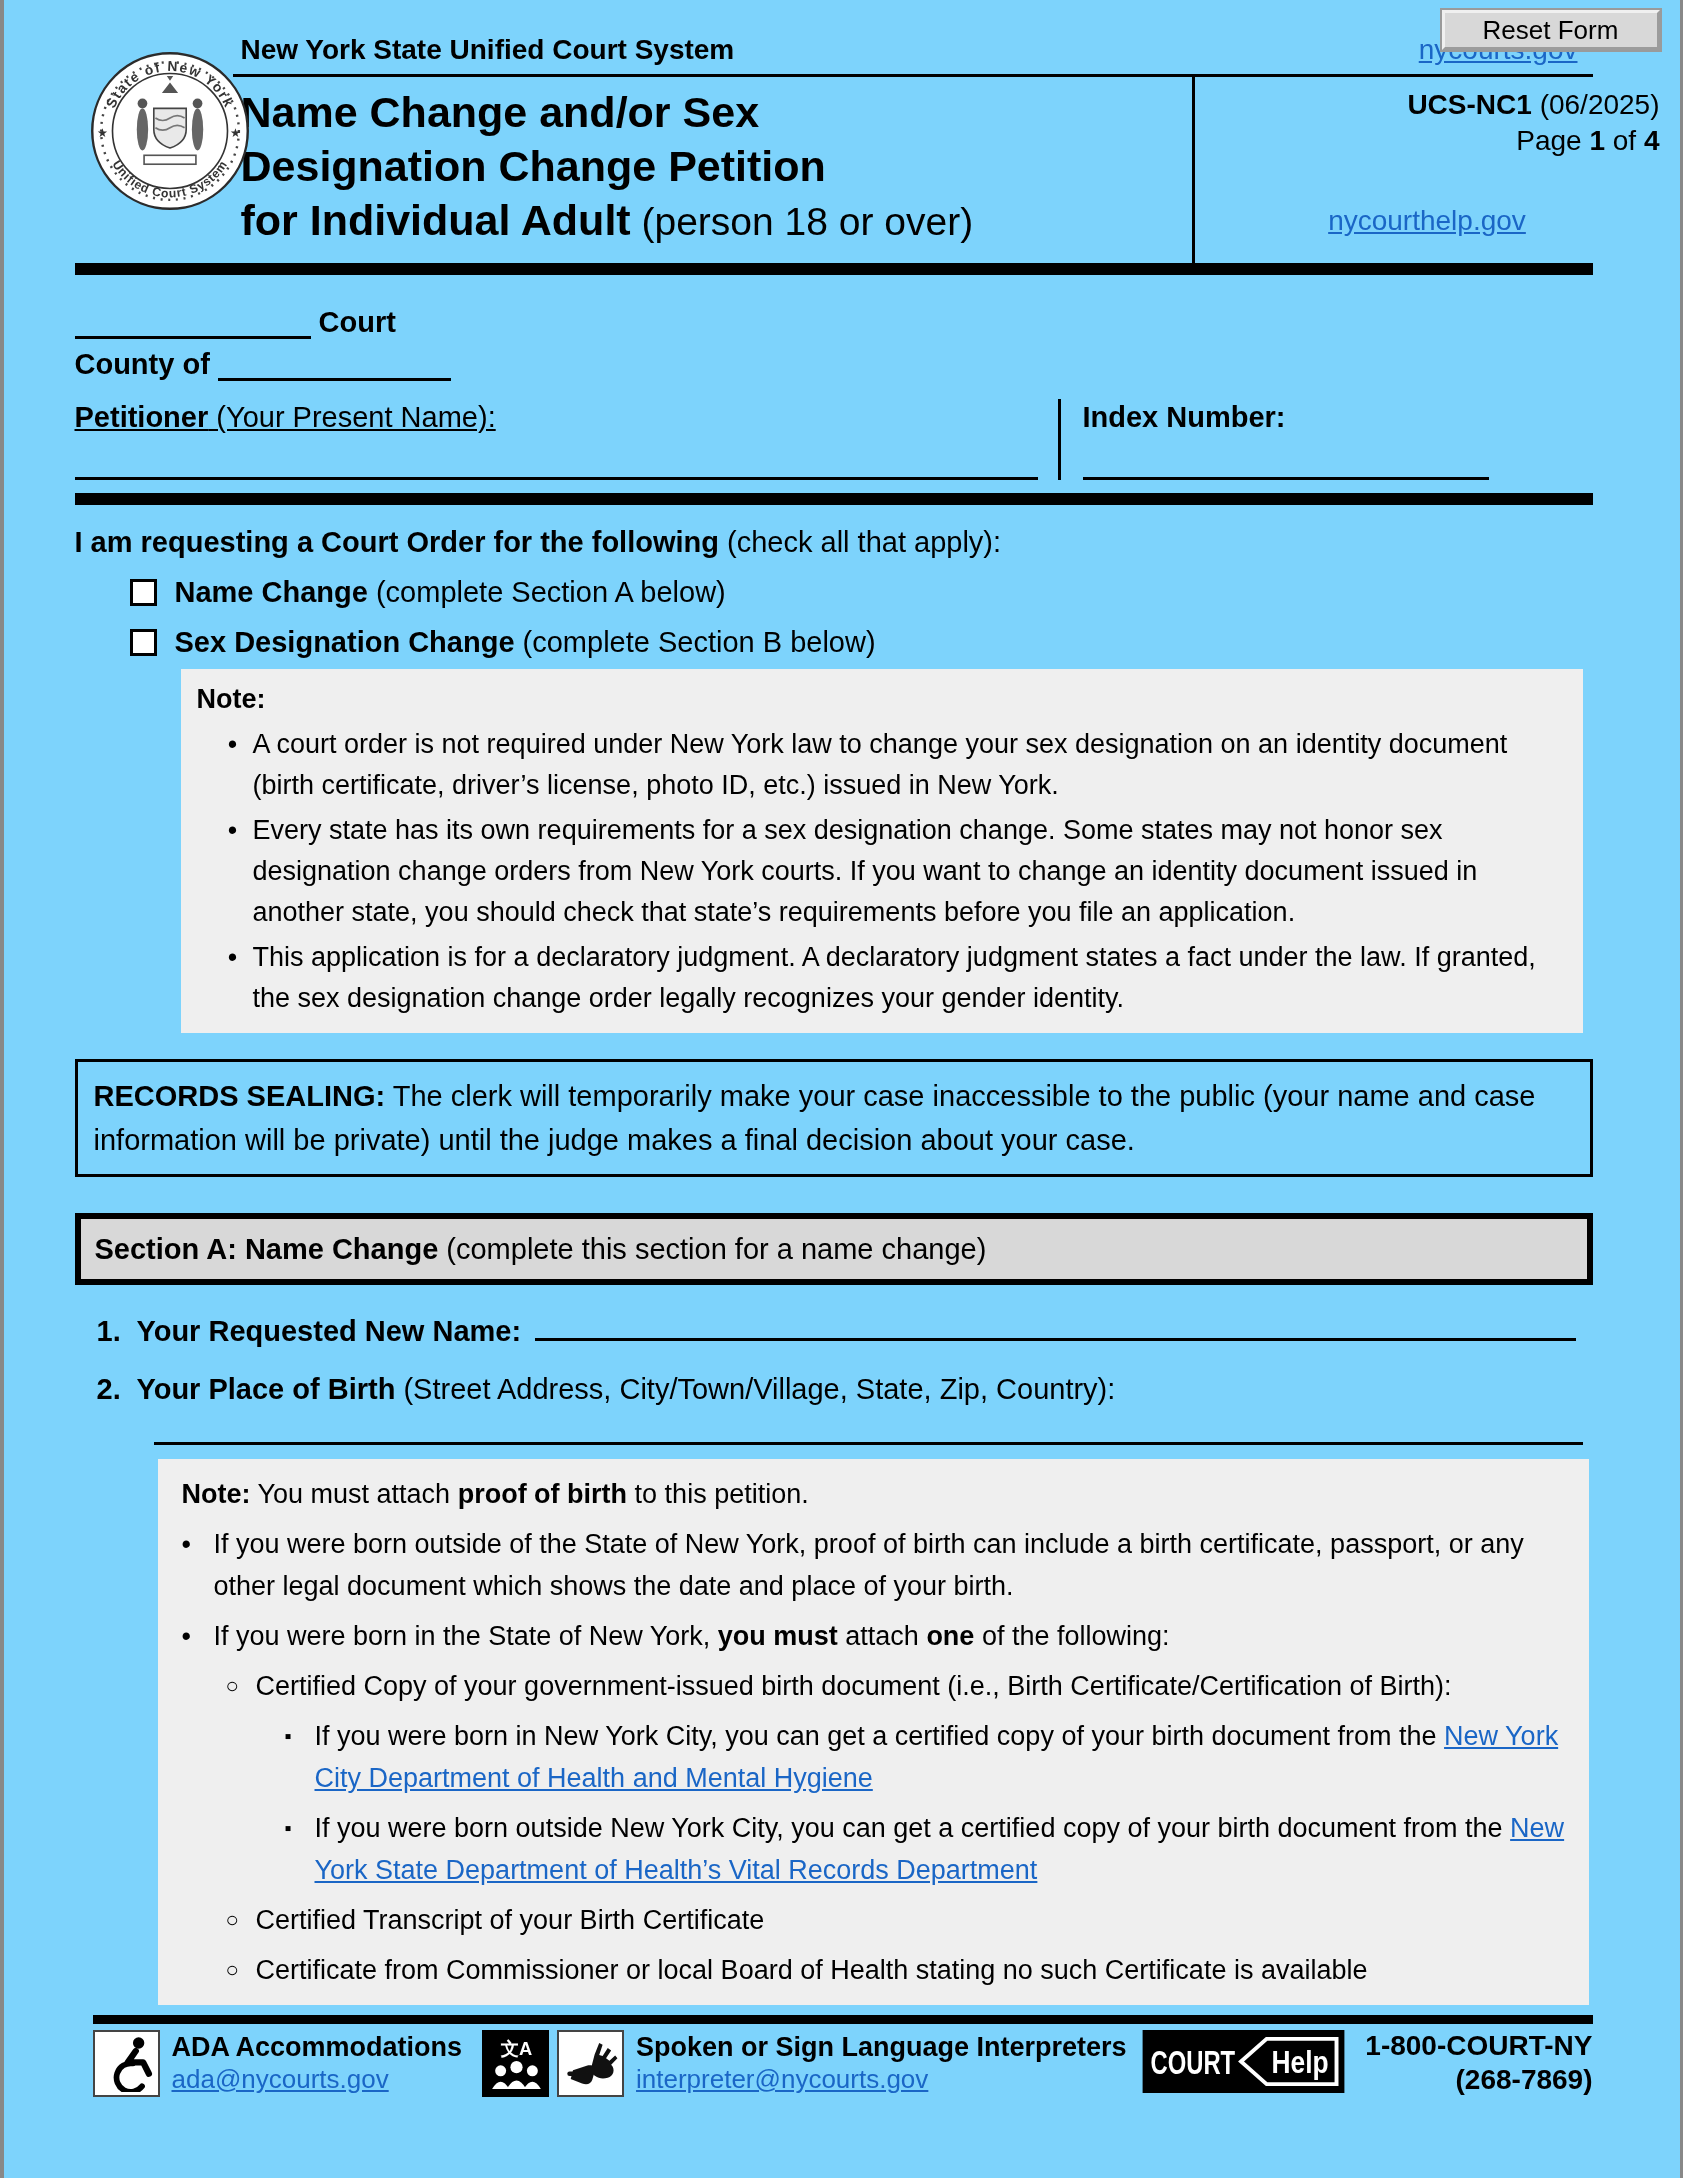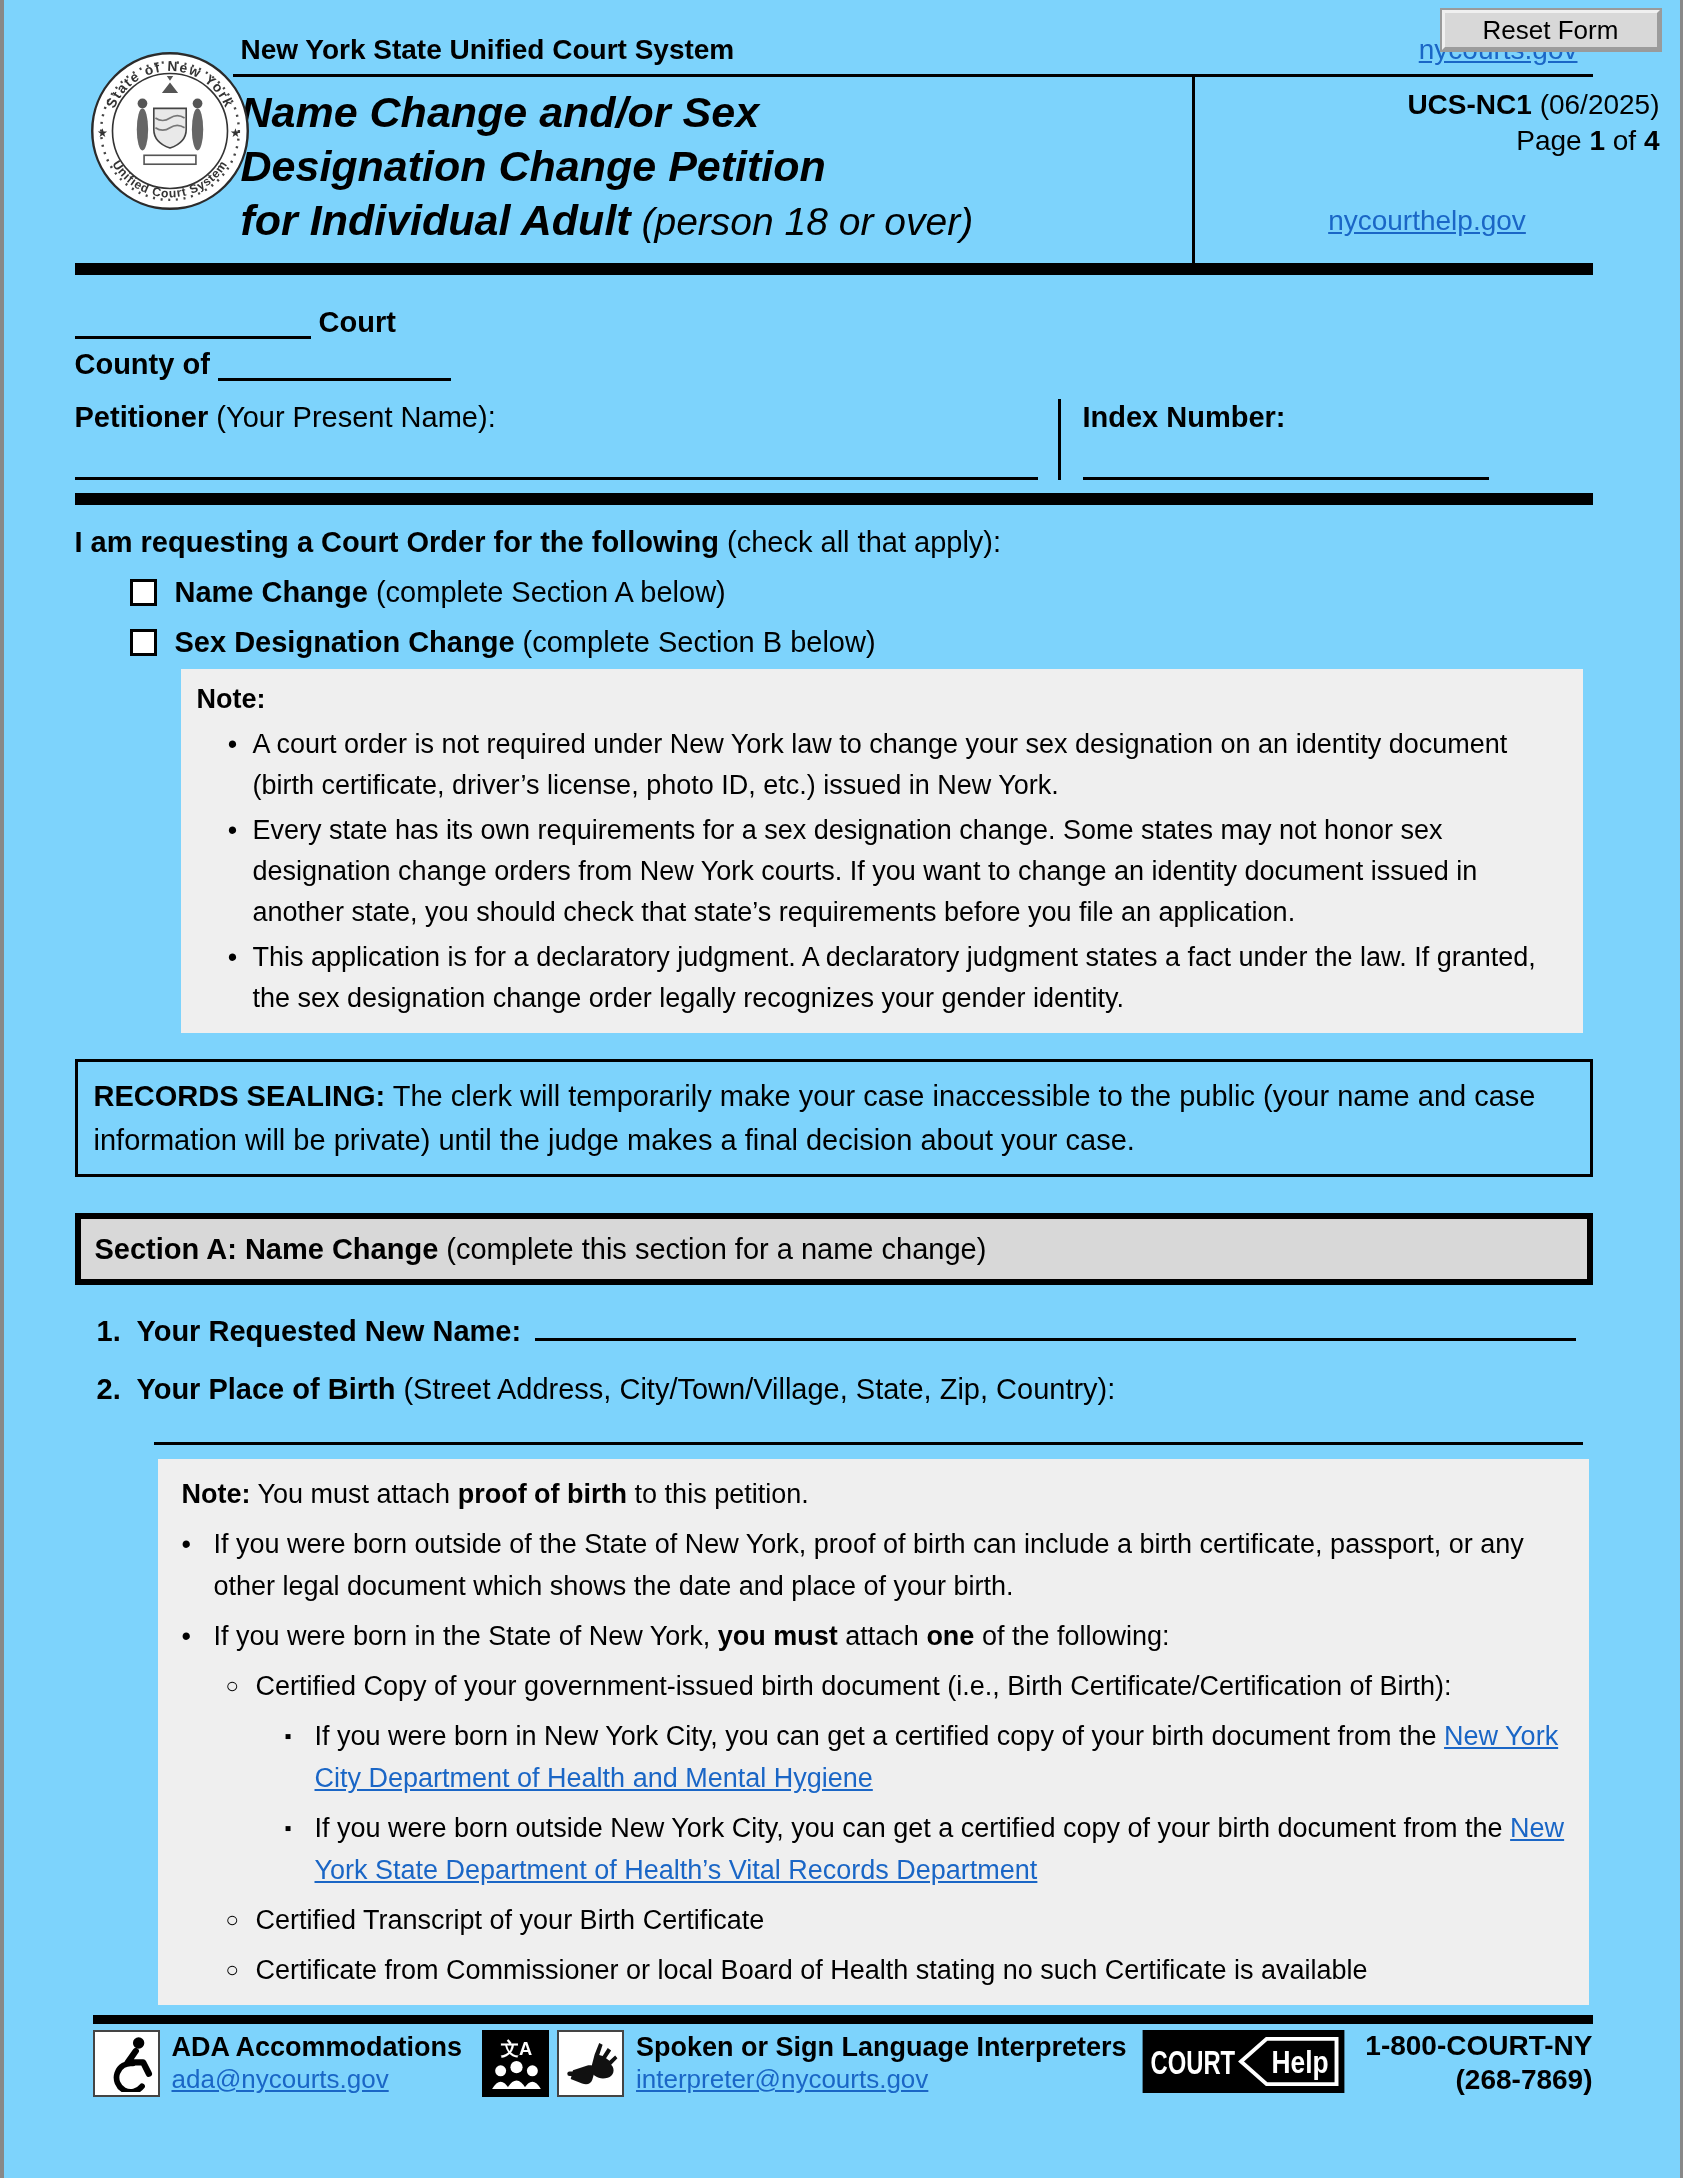--- a/index.html
+++ b/index.html
@@ -34,34 +34,34 @@
   .header-text { margin-left:158px; }
   .h-row1 {
     display:flex; justify-content:space-between; align-items:flex-end;
     padding:34px 15px 8px 8px;
     border-bottom:3px solid #000;
   }
   .sys-name { font-size:28px; font-weight:bold; }
   .h-row1 .link { font-size:28px; }
   .h-row2 { display:flex; }
   .title-col { flex:1; border-right:3px solid #000; padding:8px 10px 14px 8px; }
-  .title-line { font-size:43px; font-weight:bold; line-height:54px;font-style:italic; }
+  .title-line { font-size:43px; font-weight:bold; line-height:54px; }
   .title-normal { font-weight:normal; font-size:39px; }
   .form-col { width:465px; margin-right:-67px; text-align:right; padding-top:10px; font-size:28px; line-height:36px; }
   .helplink-wrap { margin-top:44px; text-align:center; font-size:28px; }
 
   .rule { height:12px; background:#000; }
 
   
   .court-line { margin-top:30px; font-size:29px; font-weight:bold; line-height:34px; }
   .blank { display:inline-block; border-bottom:3px solid #000; height:32px; vertical-align:bottom; }
   .county-line { margin-top:8px; font-size:29px; font-weight:bold; line-height:34px; }
 
   .pet-row { display:flex; margin-top:18px; }
-  .pet-left { width:983px; padding-right:20px; }
+  .pet-left { width:983px; padding-right:20px;text-decoration:underline; }
   .pet-label, .idx-label { font-size:29px; line-height:36px; margin-bottom:42px; }
   .fill-line { border-bottom:3px solid #000; height:2px; }
   .pet-div { width:0; border-left:3px solid #000; }
   .pet-right { flex:1; padding-left:22px; }
   .idx-line { width:406px; }
 
   .rule2 { margin-top:13px; }
 
   
   .req-intro { margin-top:20px; font-size:29px; line-height:34px; }

